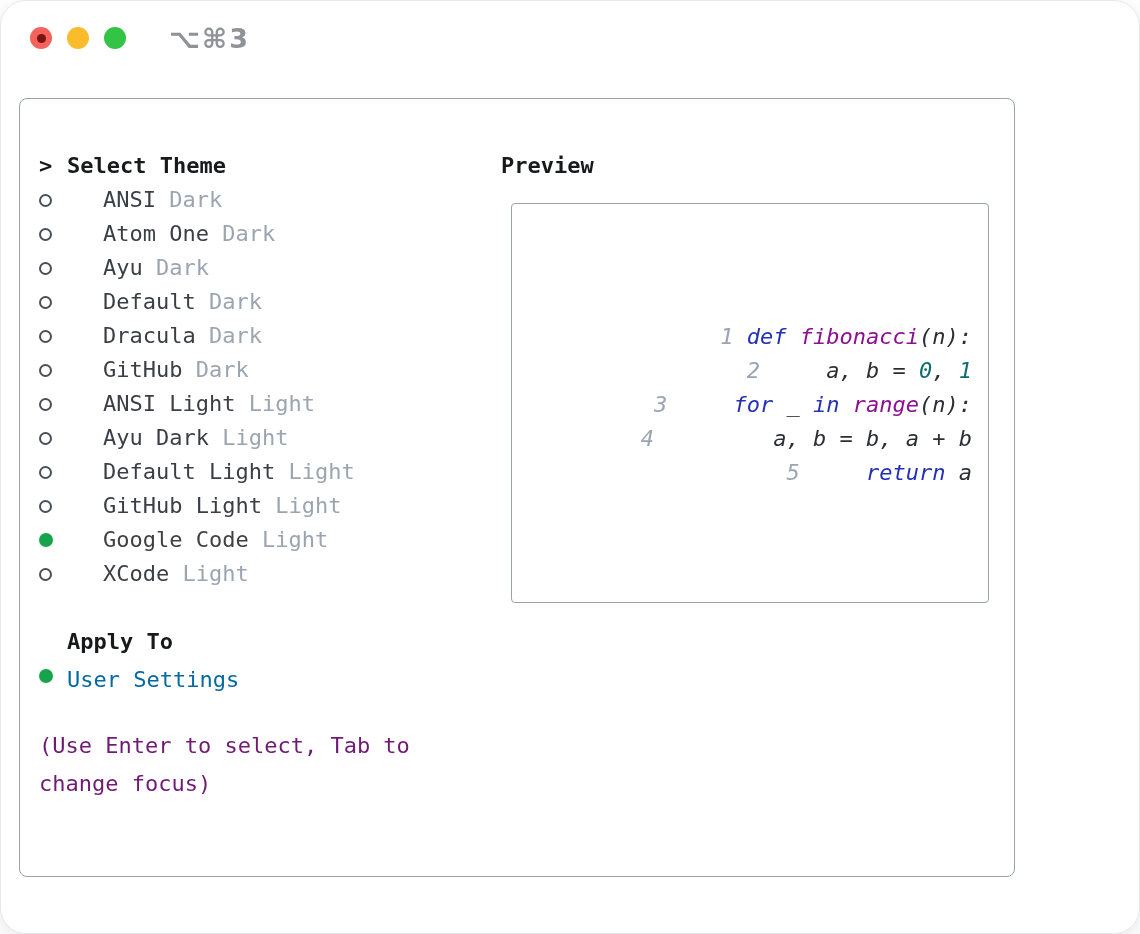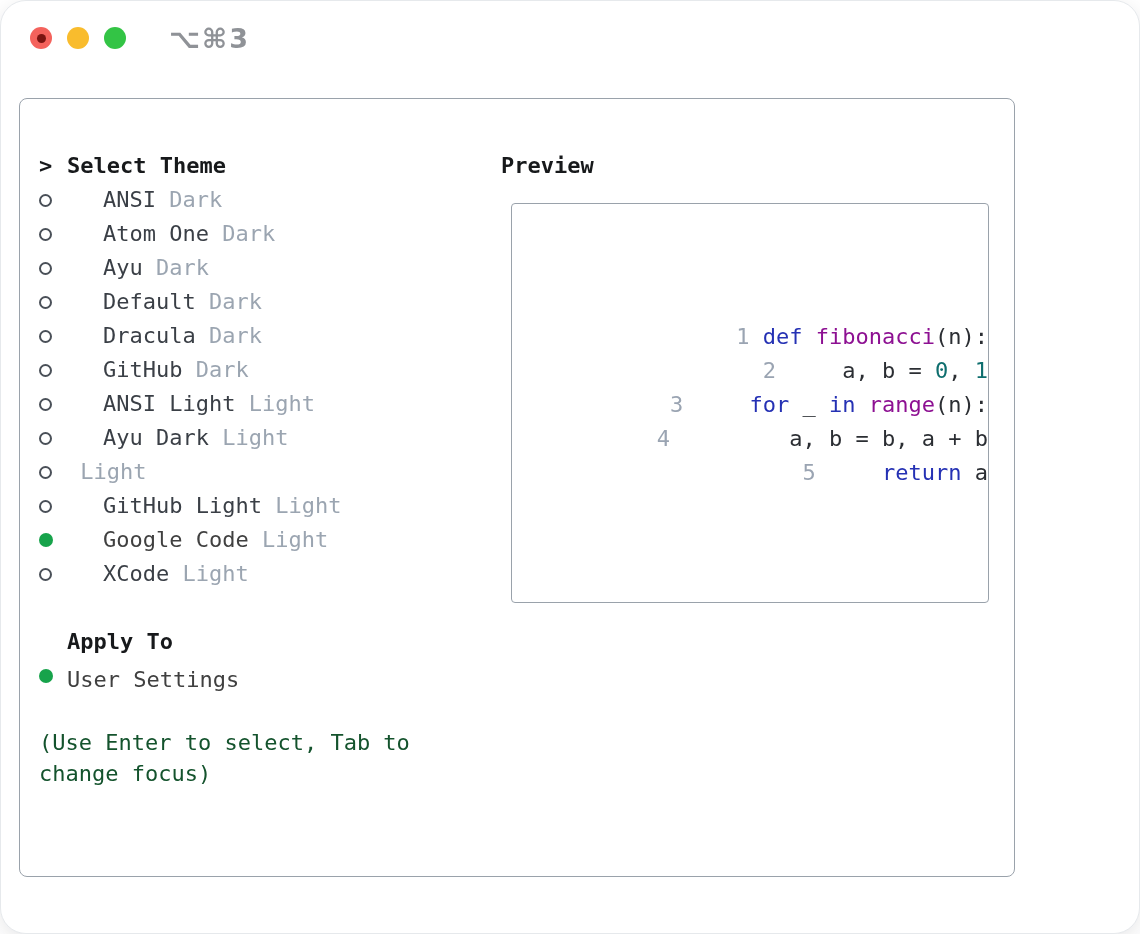--- a/index.html
+++ b/index.html
@@ -42,33 +42,34 @@
   .left-col { width:462px; flex:none; }
   .marker-cell { width:28px; flex:none; font-weight:700; color:#17191b; line-height:34px; }
   .icon-cell { width:28px; flex:none; display:flex; align-items:center; }
   .radio { width:13px; height:13px; border:2px solid #4a5058; border-radius:50%; }
   .radio.on { width:14px; height:14px; border:none; background:#17a34b; }
   .hdr { font-weight:700; color:#17191b; }
   .item-name { color:#3a3f46;margin-left:36px; }
   .item-name.sel { color:#404040; }
   .item-variant { color:#9ba5b1; }
   .opt-label { color:#3a3f46; }
-  .opt-label.sel { color:#404040;margin-top:8px; }
+  .opt-label.sel { color:#0369a1;margin-top:8px; }
   .help {
-    width:432px; font-size:22px; line-height:31px; color:#14532d;
+    width:432px; font-size:22px; line-height:38px; color:#701a75;
     white-space:normal; word-break:normal;
   }
 
   
   .right-col { flex:1;text-align:right; }
   .preview-box {
     margin-top:20px; margin-left:10px; width:478px; height:400px;
     border:1.5px solid #9aa2ab; border-radius:4px;
-    padding:48px 0 0 20px; font-size:22px; line-height:34px; white-space:pre;
+    padding:48px 16px 0 20px; font-size:22px; line-height:34px; white-space:pre;
     overflow:hidden;
+    font-style:italic;
   }
   .code-line { height:34px; }
   .ln  { color:#9aa4b2; }
   .kw  { color:#2531b4; }
   .fn  { color:#8d1092; }
   .lit { color:#0e6e6e; }
   .pl  { color:#2b2e33; }
 </style>
 </head>
 <body>
@@ -94,21 +95,21 @@
 
       <div id="theme-list">
           <div class="row"><span class="icon-cell"><span class="radio"></span></span><span class="item-name">ANSI</span><span class="item-variant"> Dark</span></div>
           <div class="row"><span class="icon-cell"><span class="radio"></span></span><span class="item-name">Atom One</span><span class="item-variant"> Dark</span></div>
           <div class="row"><span class="icon-cell"><span class="radio"></span></span><span class="item-name">Ayu</span><span class="item-variant"> Dark</span></div>
           <div class="row"><span class="icon-cell"><span class="radio"></span></span><span class="item-name">Default</span><span class="item-variant"> Dark</span></div>
           <div class="row"><span class="icon-cell"><span class="radio"></span></span><span class="item-name">Dracula</span><span class="item-variant"> Dark</span></div>
           <div class="row"><span class="icon-cell"><span class="radio"></span></span><span class="item-name">GitHub</span><span class="item-variant"> Dark</span></div>
           <div class="row"><span class="icon-cell"><span class="radio"></span></span><span class="item-name">ANSI Light</span><span class="item-variant"> Light</span></div>
           <div class="row"><span class="icon-cell"><span class="radio"></span></span><span class="item-name">Ayu Dark</span><span class="item-variant"> Light</span></div>
-          <div class="row"><span class="icon-cell"><span class="radio"></span></span><span class="item-variant"> Light</span></div>
+          <div class="row"><span class="icon-cell"><span class="radio"></span></span><span class="item-name">Default Light</span><span class="item-variant"> Light</span></div>
           <div class="row"><span class="icon-cell"><span class="radio"></span></span><span class="item-name">GitHub Light</span><span class="item-variant"> Light</span></div>
           <div class="row"><span class="icon-cell"><span class="radio on"></span></span><span class="item-name sel">Google Code</span><span class="item-variant"> Light</span></div>
           <div class="row"><span class="icon-cell"><span class="radio"></span></span><span class="item-name">XCode</span><span class="item-variant"> Light</span></div>
         </div>
 
       <div class="spacer"></div>
 
       <div class="row">
         <span class="marker-cell"></span>
         <span class="hdr">Apply To</span>

